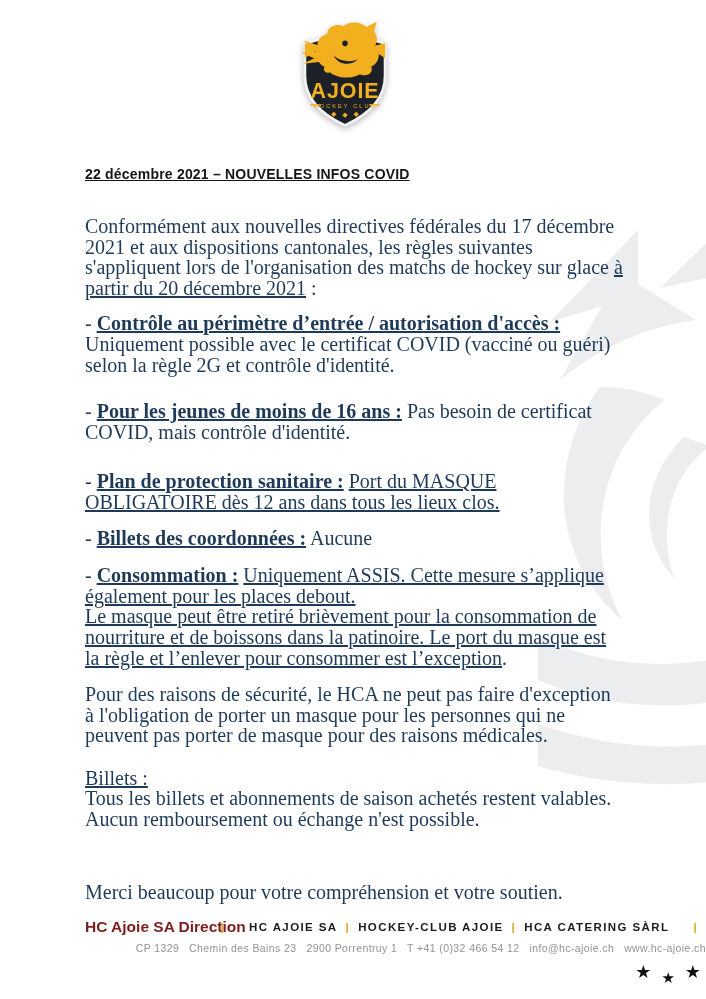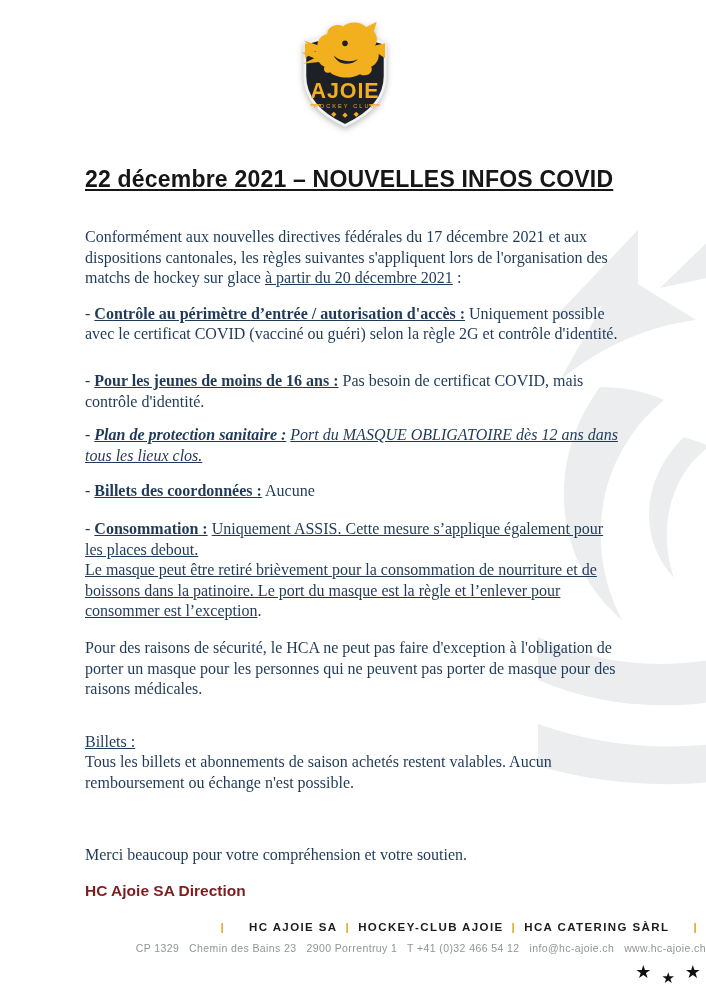--- a/index.html
+++ b/index.html
@@ -9,23 +9,23 @@
 
   
   .watermark{position:absolute;left:538px;top:222px;width:400px;height:572px;z-index:0;}
 
   
   .logo-wrap{position:absolute;top:20px;left:0;right:17px;display:flex;justify-content:center;z-index:2;}
   .logo-wrap svg{filter:drop-shadow(0 2px 3px rgba(0,0,0,.28));}
 
   
   .content{position:absolute;left:85px;top:166px;width:539px;z-index:1;}
-  .doc-title{font-family:"Liberation Sans", sans-serif;font-weight:bold;font-size:23px;
+  .doc-title{font-family:"Liberation Sans", sans-serif;font-weight:bold;font-size:14px;
              color:#161616;text-decoration:underline;letter-spacing:.2px;margin:0;}
-  .para{margin:0;font-size:16px;line-height:20.6px;color:#1f3a58;}
+  .para{margin:0;font-size:20px;line-height:20.6px;color:#1f3a58;}
   .para .b{font-weight:bold;}
   .para .u{text-decoration:underline;}
   .signature{margin-top:16px;font-family:"Liberation Sans", sans-serif;font-weight:bold;
              font-size:15.5px;color:#7f1d1d;}
 
   
   .footer{position:absolute;left:0;right:0;bottom:16px;text-align:right;z-index:1;
           font-family:"Liberation Sans", sans-serif;}
   .orgs{font-size:11.5px;font-weight:bold;letter-spacing:1.4px;color:#1c1c1a;}
   .orgs .bar{color:#dfa31d;margin:0 8px;}
@@ -79,25 +79,25 @@
       </g>
     </svg>
   </div>
 
   <div class="content">
     <h1 class="doc-title">22 décembre 2021 – NOUVELLES INFOS COVID</h1>
     <div>
         <p class="para" style="margin-top: 34px;"><span>Conformément aux nouvelles directives fédérales du 17 décembre 2021 et aux dispositions cantonales, les règles suivantes s'appliquent lors de l'organisation des matchs de hockey sur glace </span><span class="u">à partir du 20 décembre 2021</span><span> :</span></p>
         <p class="para" style="margin-top: 15px;"><span>- </span><span class="b u">Contrôle au périmètre d’entrée / autorisation d'accès :</span><span> Uniquement possible avec le certificat COVID (vacciné ou guéri) selon la règle 2G et contrôle d'identité.</span></p>
         <p class="para" style="margin-top: 26px;"><span>- </span><span class="b u">Pour les jeunes de moins de 16 ans :</span><span> Pas besoin de certificat COVID, mais contrôle d'identité.</span></p>
-        <p class="para" style="margin-top: 13px; font-style: italic;"><span>- </span><span class="b u">Plan de protection sanitaire :</span><span> </span><span class="u">Port du MASQUE OBLIGATOIRE dès 12 ans dans tous les lieux clos.</span></p>
+        <p class="para" style="margin-top: 29px;"><span>- </span><span class="b u">Plan de protection sanitaire :</span><span> </span><span class="u">Port du MASQUE OBLIGATOIRE dès 12 ans dans tous les lieux clos.</span></p>
         <p class="para" style="margin-top: 15px;"><span>- </span><span class="b u">Billets des coordonnées :</span><span> Aucune</span></p>
         <p class="para" style="margin-top: 17px;"><span>- </span><span class="b u">Consommation :</span><span> </span><span class="u">Uniquement ASSIS. Cette mesure s’applique également pour les places debout.</span><br><span class="u">Le masque peut être retiré brièvement pour la consommation de nourriture et de boissons dans la patinoire. Le port du masque est la règle et l’enlever pour consommer est l’exception</span><span>.</span></p>
         <p class="para" style="margin-top: 16px;"><span>Pour des raisons de sécurité, le HCA ne peut pas faire d'exception à l'obligation de porter un masque pour les personnes qui ne peuvent pas porter de masque pour des raisons médicales.</span></p>
-        <p class="para" style="margin-top: 32px;"><span class="u">Billets :</span><br><span>Tous les billets et abonnements de saison achetés restent valables. Aucun remboursement ou échange n'est possible.</span></p>
+        <p class="para" style="margin-top: 22px;"><span class="u">Billets :</span><br><span>Tous les billets et abonnements de saison achetés restent valables. Aucun remboursement ou échange n'est possible.</span></p>
         <p class="para" style="margin-top: 52px;"><span>Merci beaucoup pour votre compréhension et votre soutien.</span></p>
       </div>
     <div class="signature">HC Ajoie SA Direction</div>
   </div>
 
   <div class="footer">
     <div class="orgs"><span class="bar outer-left">|</span><span class="org">HC AJOIE SA</span><span class="bar">|</span><span class="org">HOCKEY-CLUB AJOIE</span><span class="bar">|</span><span class="org">HCA CATERING SÀRL</span><span class="bar outer-right">|</span></div>
     <div class="address">CP 1329   Chemin des Bains 23   2900 Porrentruy 1   T +41 (0)32 466 54 12   info@hc-ajoie.ch   www.hc-ajoie.ch</div>
     <div class="stars"><span class="star">★</span><span class="star mid">★</span><span class="star">★</span></div>
   </div>

